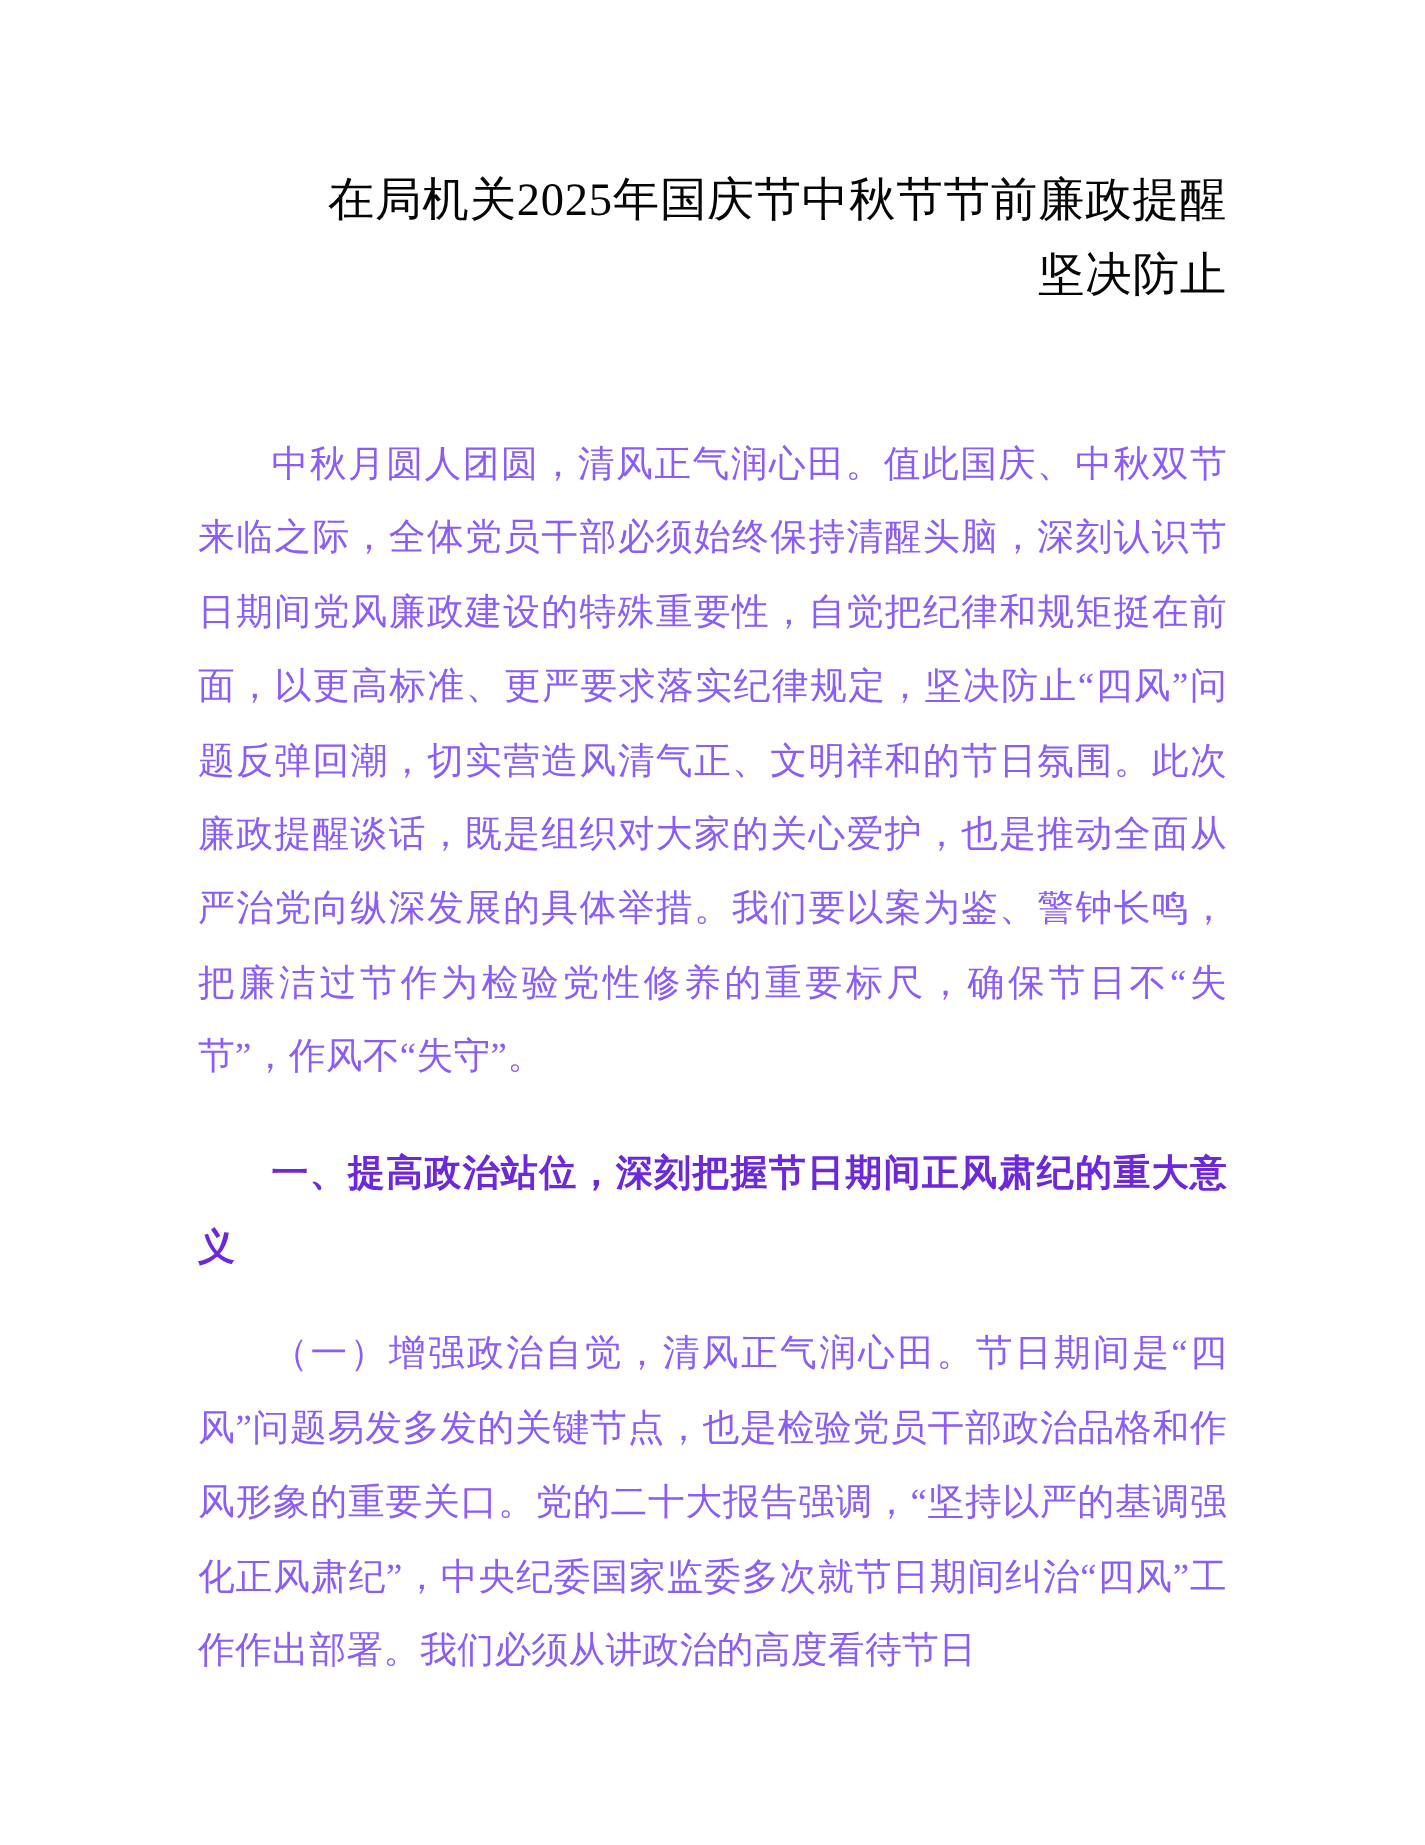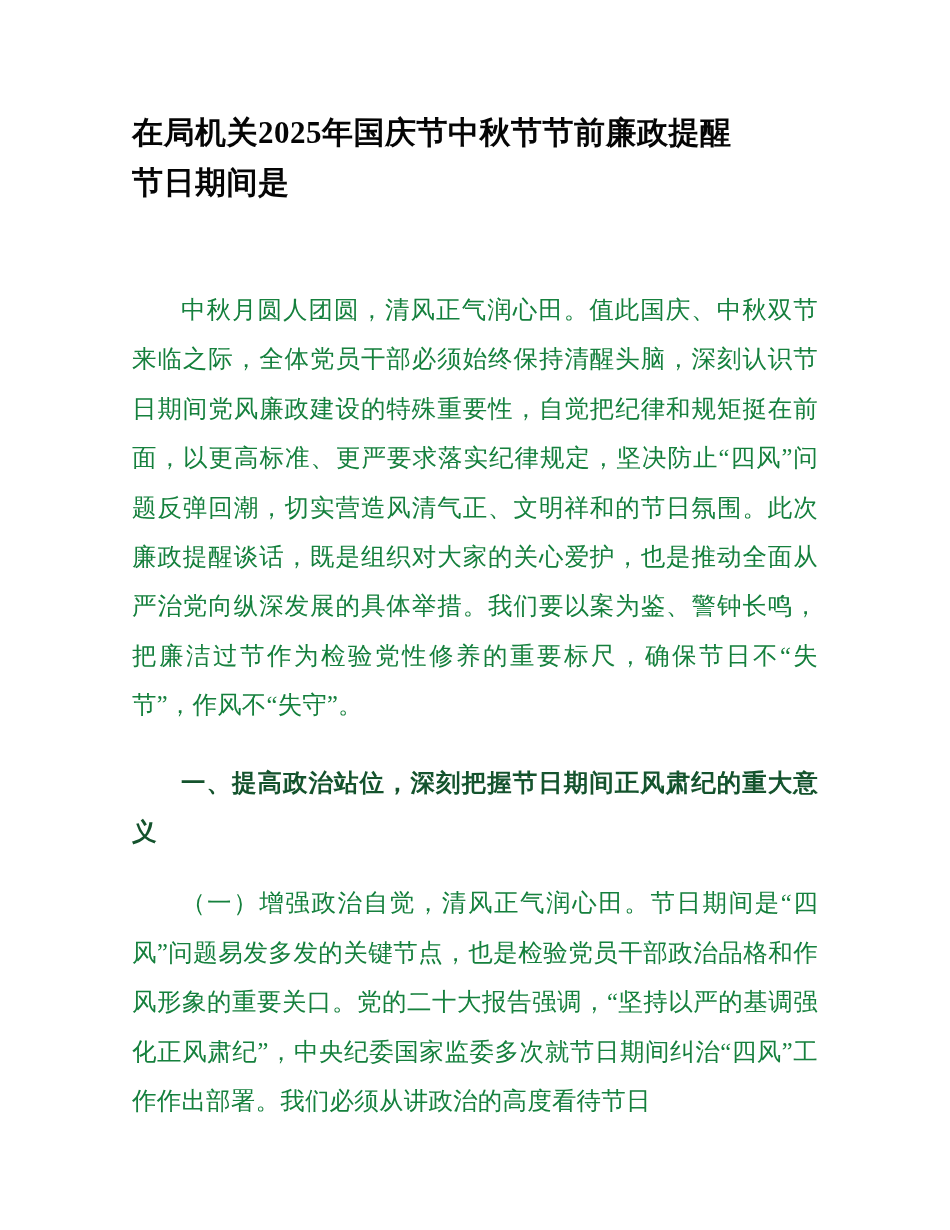--- a/index.html
+++ b/index.html
@@ -23,23 +23,23 @@
     background: #ffffff;
     box-sizing: border-box;
   }
 
   
   .doc-title {
     position: absolute;
     left: 132px;
     top: 108px;
     width: 686px;
-    text-align: left;
+    text-align: right;
     font-family: "Liberation Serif", "DejaVu Serif", serif;
-    font-weight: 700;
+    font-weight: 400;
     font-size: 31px;
     line-height: 50px;
     letter-spacing: 0.5px;
     color: #050505;
   }
 
   
   .doc-body {
     position: absolute;
     left: 132px;
@@ -49,49 +49,49 @@
 
   p.para {
     margin: 0;
     font-size: 24.5px;
     line-height: 49.4px;
     text-align: justify;
     text-align-last: left;
     text-justify: inter-character;
     text-indent: 49px;
     letter-spacing: 0.2px;
-    color: #15803d;
+    color: #8b5cf6;
     font-weight: 400;
   }
 
   p.section-heading {
     margin: 0;
     font-family: "Liberation Sans", "DejaVu Sans", sans-serif;
     font-weight: 700;
     font-size: 24.5px;
     line-height: 49.4px;
     text-align: justify;
     text-align-last: left;
     text-justify: inter-character;
     text-indent: 49px;
     letter-spacing: 0.2px;
-    color: #14532d;
+    color: #6d28d9;
   }
 
   .gap-before-heading { height: 28px; }
   .gap-after-heading  { height: 22px; }
 </style>
 </head>
 <body>
 
 <div class="page">
 
   <div class="doc-title">
     <div>在局机关2025年国庆节中秋节节前廉政提醒</div>
-    <div>节日期间是</div>
+    <div>坚决防止</div>
   </div>
 
   <div class="doc-body">
 
     <p class="para">中秋月圆人团圆，清风正气润心田。值此国庆、中秋双节来临之际，全体党员干部必须始终保持清醒头脑，深刻认识节日期间党风廉政建设的特殊重要性，自觉把纪律和规矩挺在前面，以更高标准、更严要求落实纪律规定，坚决防止“四风”问题反弹回潮，切实营造风清气正、文明祥和的节日氛围。此次廉政提醒谈话，既是组织对大家的关心爱护，也是推动全面从严治党向纵深发展的具体举措。我们要以案为鉴、警钟长鸣，把廉洁过节作为检验党性修养的重要标尺，确保节日不“失节”，作风不“失守”。</p>
 
     <div class="gap-before-heading"></div>
 
     <p class="section-heading">一、提高政治站位，深刻把握节日期间正风肃纪的重大意义</p>
 

